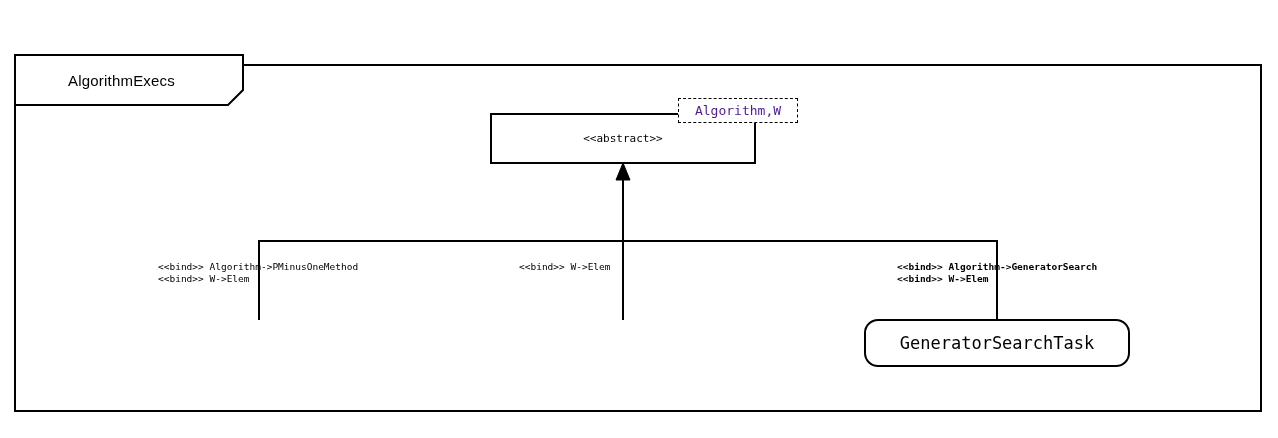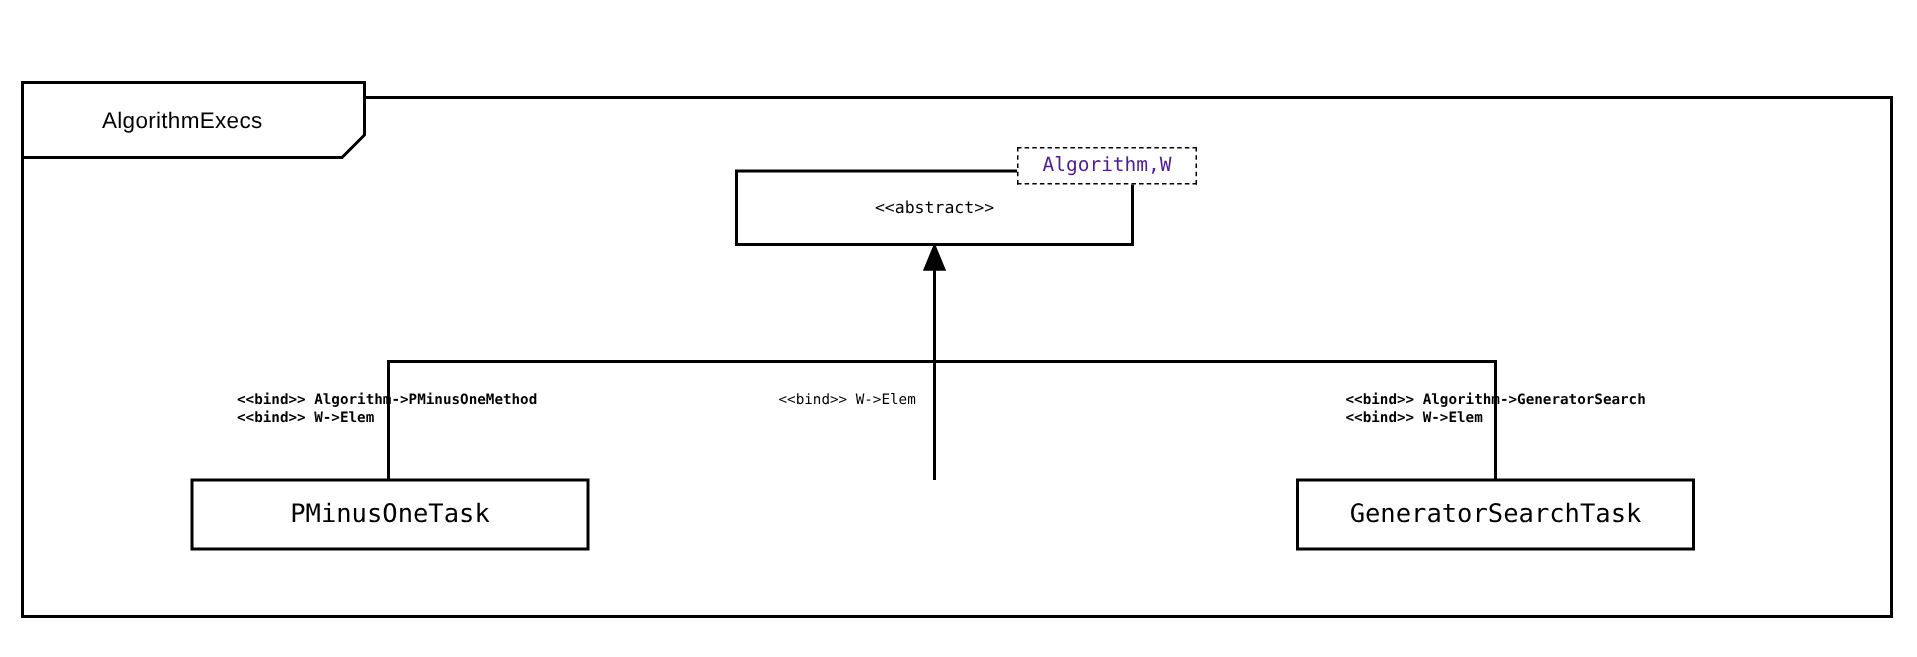--- a/index.html
+++ b/index.html
@@ -97,21 +97,21 @@
     align-items: center;
     justify-content: center;
     font-family: "DejaVu Sans Mono", monospace;
     font-size: 13px;
     color: #4c1d95;
     z-index: 4;
   }
   
   #cls-pminusonetask   { left: 127px; top: 319px; width: 266px; height: 48px; }
   #cls-pohlighellmantask { left: 490px; top: 319px; width: 266px; height: 48px; }
-  #cls-generatorsearchtask { left: 864px; top: 319px; width: 266px; height: 48px; }
+  #cls-generatorsearchtask { left: 864px; top: 319px; width: 266px; height: 48px; border-radius: 14px; }
 
   
   .ln {
     position: absolute;
     background: #000000;
     z-index: 1;
   }
   .ln-v { width: 2px; }
   .ln-h { height: 2px; }
 
@@ -129,21 +129,21 @@
   
   .bind-label {
     position: absolute;
     font-family: "DejaVu Sans Mono", monospace;
     font-size: 9.5px;
     line-height: 12px;
     color: #000000;
     white-space: nowrap;
     z-index: 2;
   }
-  #bind-left  { left: 158px; top: 261px; font-weight: bold; }
+  #bind-left  { left: 158px; top: 261px; }
   #bind-mid   { left: 519px; top: 261px; }
   #bind-right { left: 897px; top: 261px; font-weight: bold; }
 
   
   .copyright {
     position: absolute;
     right: 26px;
     bottom: 22px;
     font-family: "Liberation Sans", sans-serif;
     font-size: 12.5px;
@@ -192,23 +192,20 @@
     <div>&lt;&lt;bind&gt;&gt; W-&gt;Elem</div>
   </div>
   <div class="bind-label" id="bind-mid">
     <div>&lt;&lt;bind&gt;&gt; W-&gt;Elem</div>
   </div>
   <div class="bind-label" id="bind-right">
     <div>&lt;&lt;bind&gt;&gt; Algorithm-&gt;GeneratorSearch</div>
     <div>&lt;&lt;bind&gt;&gt; W-&gt;Elem</div>
   </div>
 
-  <div class="cls" id="cls-pminusonetask">
-    <div class="cname">PMinusOneTask</div>
-  </div>
 
 
   <div class="cls" id="cls-generatorsearchtask">
     <div class="cname">GeneratorSearchTask</div>
   </div>
 
 
 </div>
 
 </body></html>

